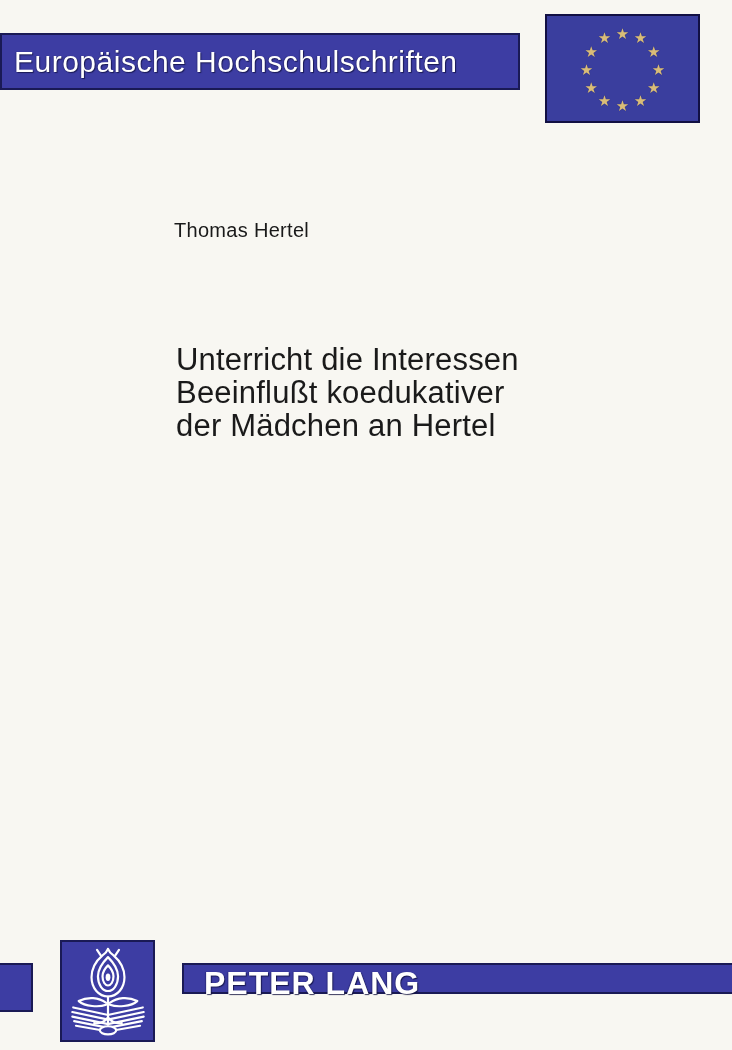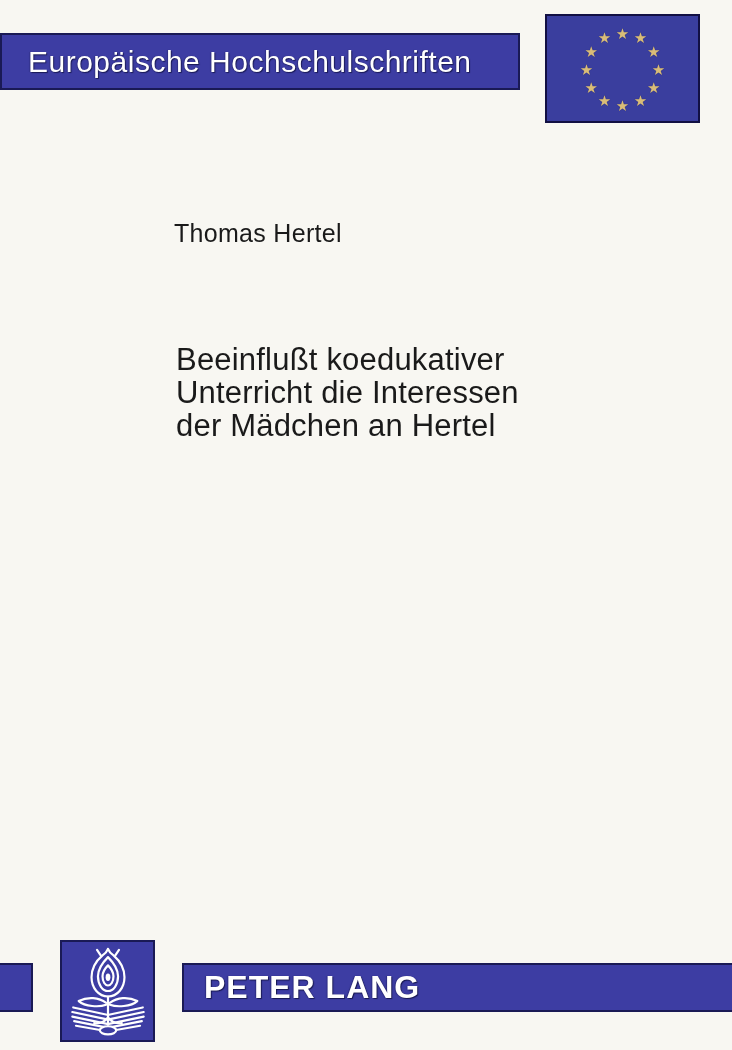--- a/index.html
+++ b/index.html
@@ -21,21 +21,21 @@
   }
   .cover{position:absolute;inset:0;}
 
   
   .series-banner{
     position:absolute;left:0;top:33px;width:520px;height:57px;
     background:var(--banner-blue);
     border:2px solid var(--border-navy);
     box-sizing:border-box;
     display:flex;align-items:center;
-    padding-left:26px;
+    padding-left:12px;
   }
   .series-banner .label{
     color:var(--banner-text);
     font-size:30px;
     letter-spacing:.5px;
     text-shadow:1px 1px 1px rgba(15,15,60,.75), -1px 0 1px rgba(15,15,60,.3);
     white-space:nowrap;
   }
 
   
@@ -48,21 +48,21 @@
   .eu-flag .star{
     position:absolute;color:var(--star-gold);
     font-size:15px;line-height:1;
     transform:translate(-50%,-50%);
     text-shadow:0 0 1px rgba(0,0,0,.35);
   }
 
   
   .author{
     position:absolute;left:174px;top:219px;
-    font-size:25px;color:var(--text-black);
+    font-size:20px;color:var(--text-black);
     letter-spacing:.3px;
   }
 
   
   .title{
     position:absolute;left:176px;top:343px;
     font-size:31px;line-height:33px;
     color:var(--text-black);
     letter-spacing:.2px;
   }
@@ -75,25 +75,25 @@
     box-sizing:border-box;
   }
   .logo-block{
     position:absolute;left:60px;top:940px;width:95px;height:102px;
     background:var(--banner-blue);
     border:2px solid var(--border-navy);
     box-sizing:border-box;
     display:flex;align-items:center;justify-content:center;
   }
   .publisher-banner{
-    position:absolute;left:182px;top:963px;width:550px;height:49px;
+    position:absolute;left:182px;top:963px;width:550px;height:31px;
     background:var(--banner-blue);
     border:2px solid var(--border-navy);border-right:none;
     box-sizing:border-box;
-    display:flex;align-items:center;
+    display:flex;
     padding-left:20px;
   }
   .publisher-banner .label{
     color:var(--banner-text);
     font-weight:bold;
     font-size:32px;
     letter-spacing:1px;
     text-shadow:1px 1px 1px rgba(15,15,60,.8), -1px 0 1px rgba(15,15,60,.35);
     white-space:nowrap;
   }
@@ -120,22 +120,22 @@
         <span class="star" style="left: 44.3231px; top: 70.5px;">★</span>
         <span class="star" style="left: 39.5px; top: 52.5px;">★</span>
         <span class="star" style="left: 44.3231px; top: 34.5px;">★</span>
         <span class="star" style="left: 57.5px; top: 21.3231px;">★</span>
       </div>
   </div>
 
   <div class="author">Thomas Hertel</div>
 
   <div class="title">
+    <div>Unterricht die Interessen</div>
     <div>Beeinflußt koedukativer</div>
-    <div>Unterricht die Interessen</div>
     <div>der Mädchen an Hertel</div>
   </div>
 
   <div class="left-strip"></div>
 
   <div class="logo-block">
     <svg width="86" height="96" viewBox="0 0 94 102" fill="none" stroke="#ffffff" stroke-width="2.4" stroke-linecap="round" stroke-linejoin="round">
 
       <path d="M47,5 C46,8 44,10 41,12 C34,18 29,27 29,36 C29,48 37,57 47,57 C57,57 65,48 65,36 C65,27 60,18 53,12 C50,10 48,8 47,5 Z"></path>
       <path d="M39,12 L35,6"></path>

